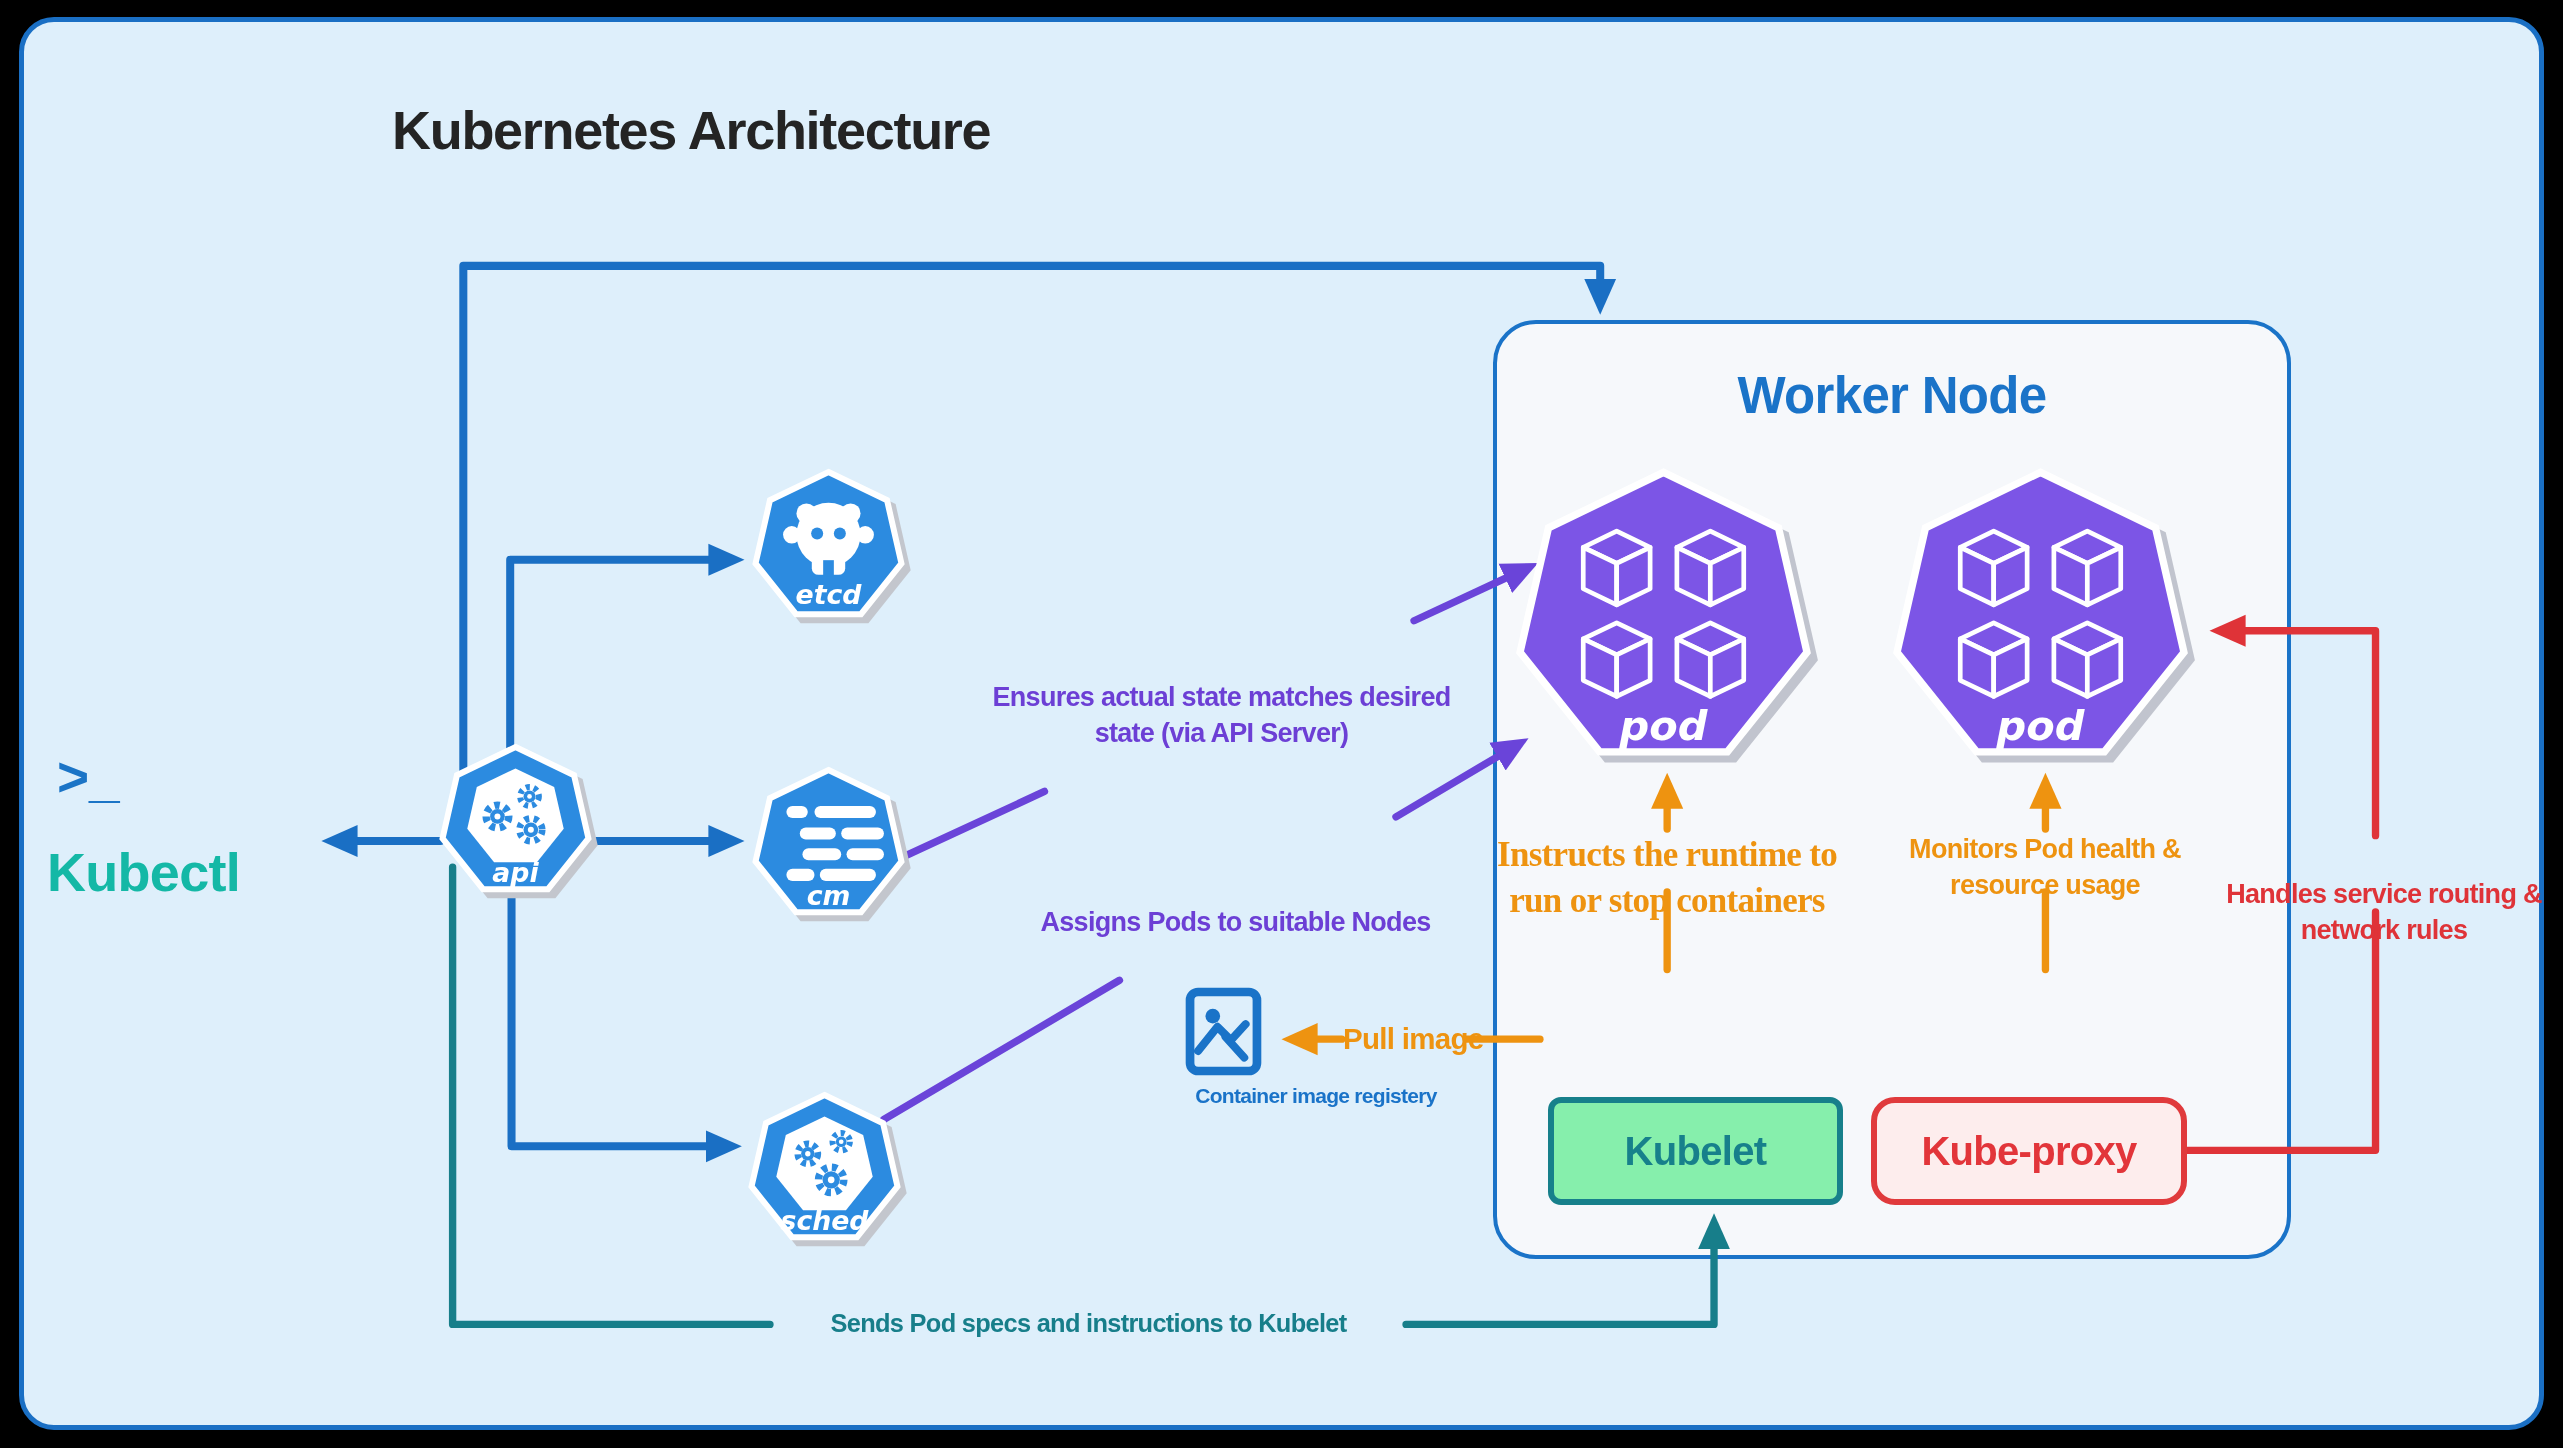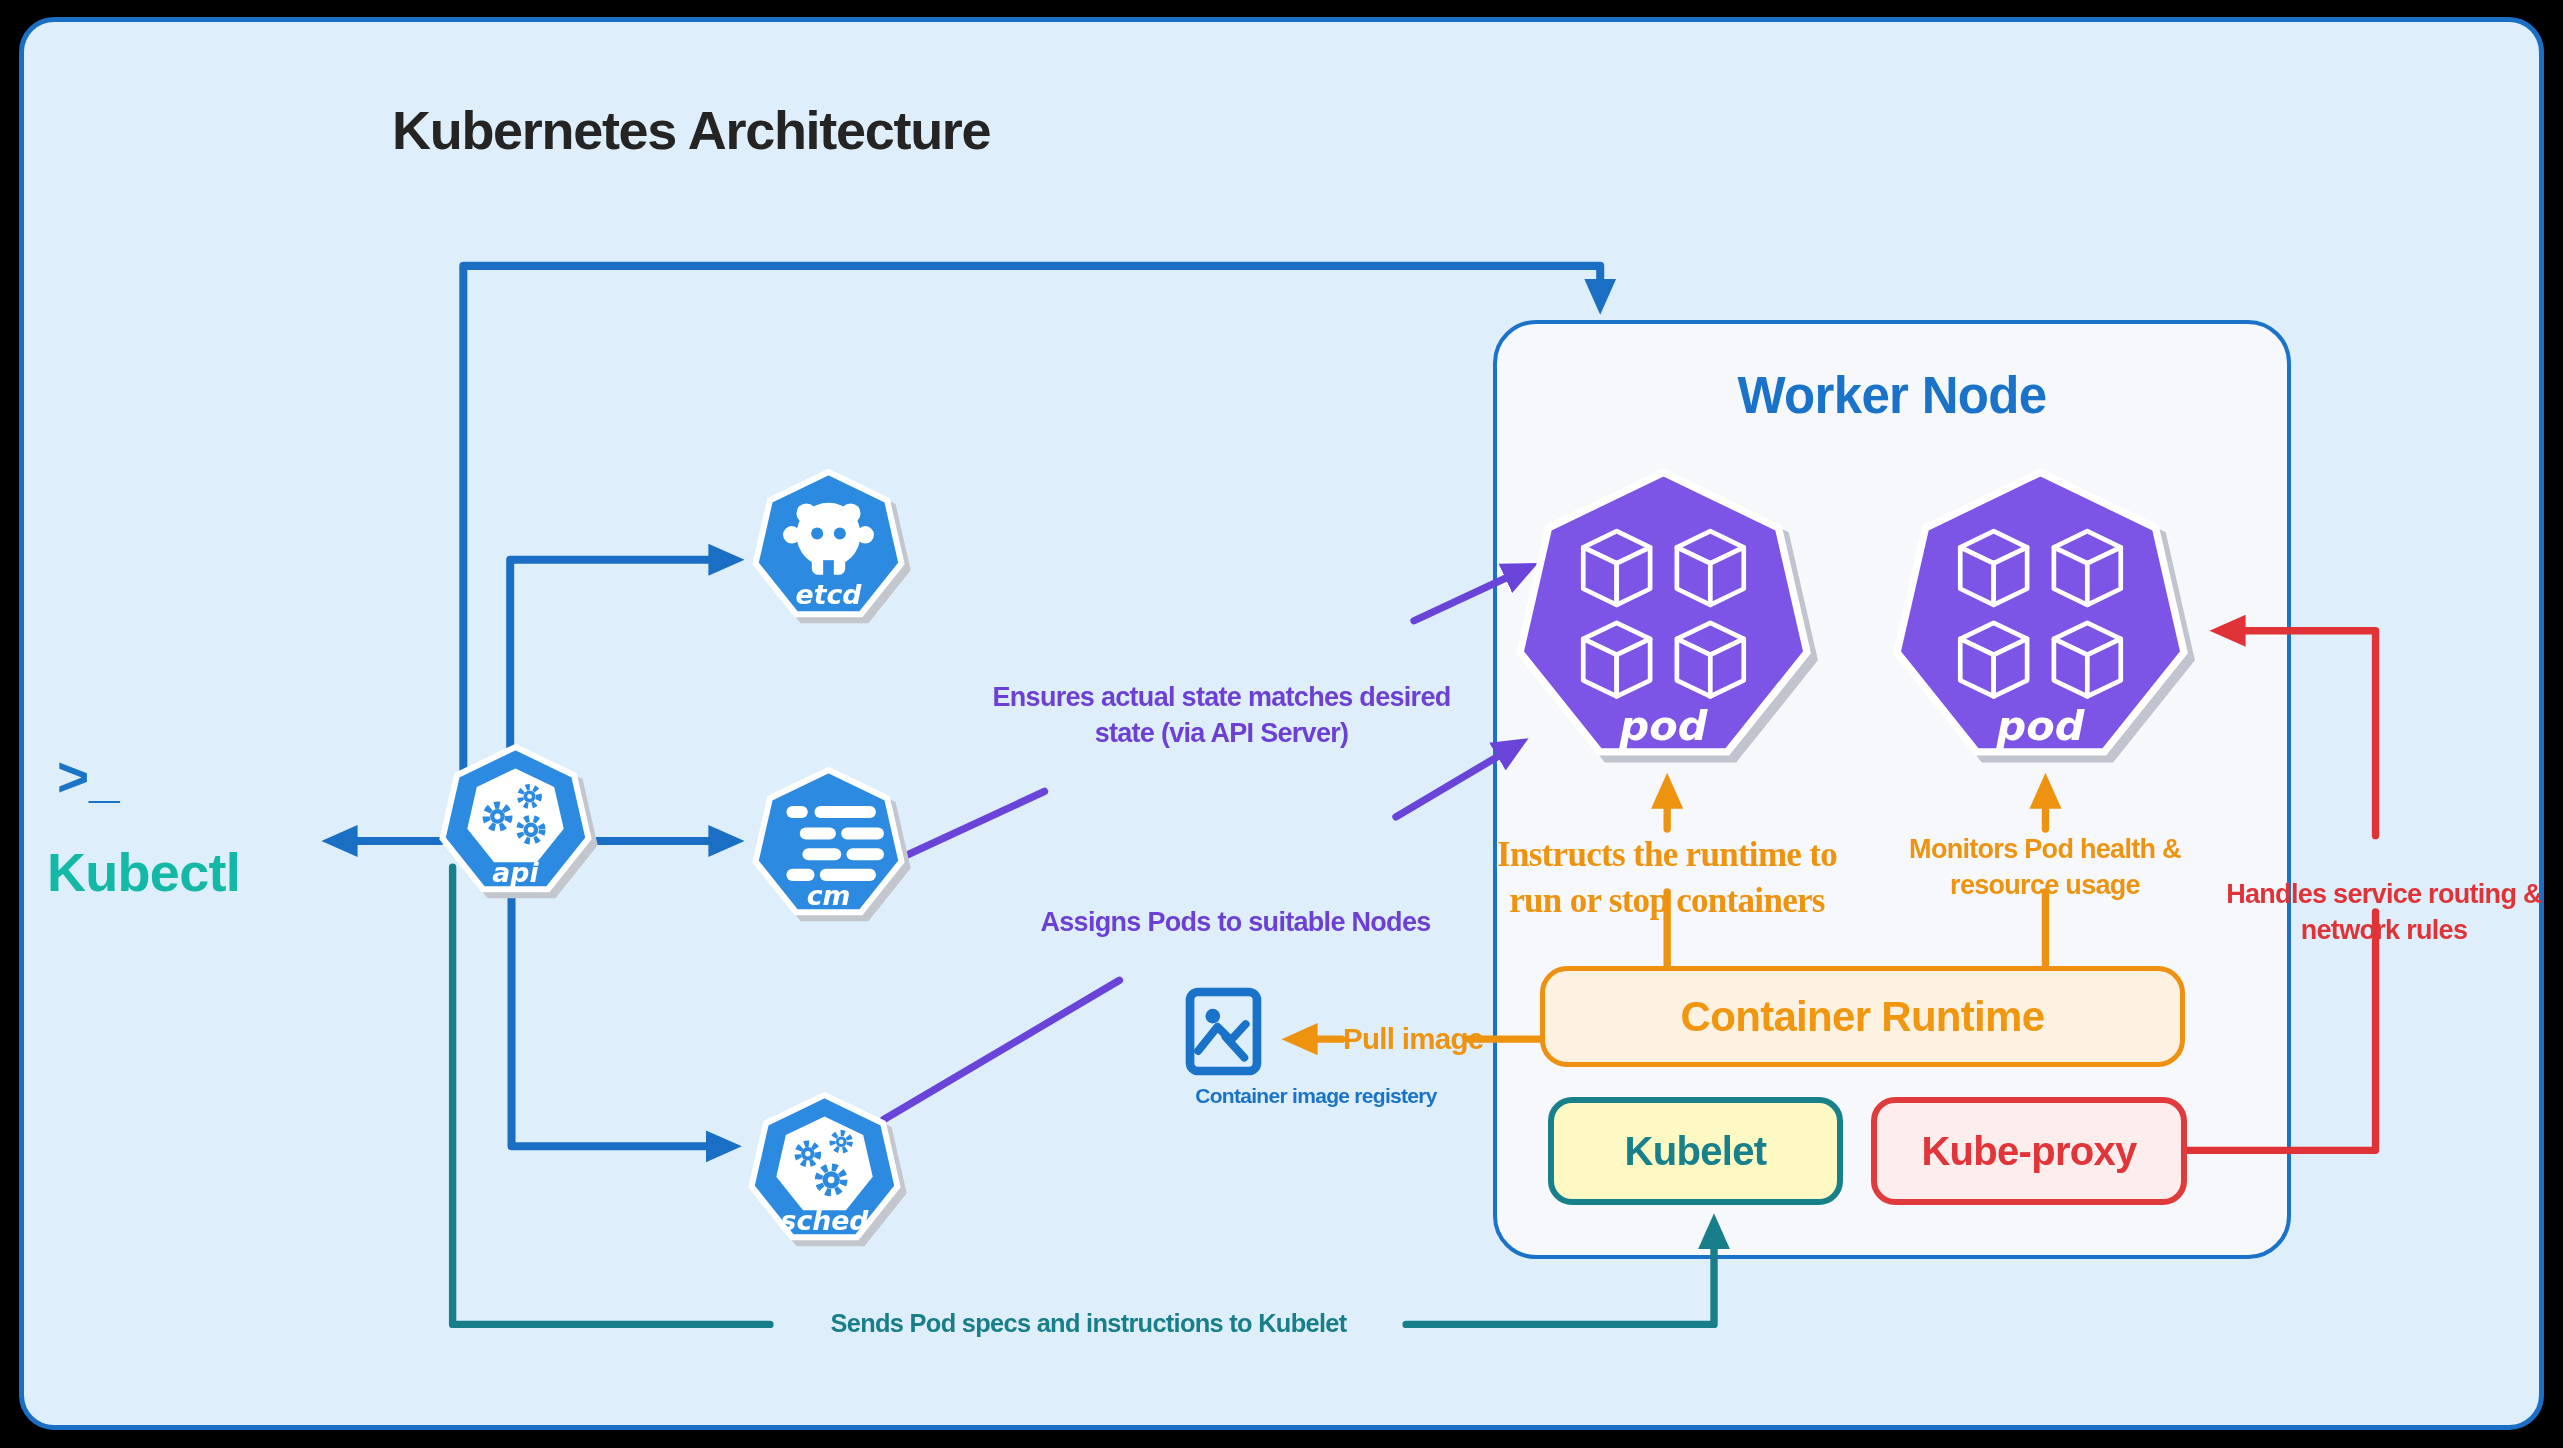--- a/index.html
+++ b/index.html
@@ -16,22 +16,22 @@
   .icon{position:absolute;filter:drop-shadow(6px 6px 0 #c3c6cd);}
   .pod{position:absolute;filter:drop-shadow(7.4px 7.4px 0 rgba(128,132,150,.45));}
   .icon-label{font-style:italic;font-weight:700;fill:#fff;font-size:40px;text-anchor:middle;
          font-family:"DejaVu Sans",sans-serif;}
   .pod-label{font-style:italic;font-weight:700;fill:#fff;font-size:62px;text-anchor:middle;
          font-family:"DejaVu Sans",sans-serif;}
   .pill{position:absolute;display:flex;align-items:center;justify-content:center;font-weight:800;
          letter-spacing:-0.7px;}
   .runtime{left:1540px;top:966px;width:635px;height:91px;background:#fdf2e1;border:5.4px solid #ee9010;
          border-radius:27px;color:#f0960f;font-size:42px;}
-  .kubelet{left:1548px;top:1097px;width:283px;height:96px;background:#fef9c3;border:6px solid #17808b;
-         border-radius:24px;color:#17808b;font-size:40px;}
+  .kubelet{left:1548px;top:1097px;width:283px;height:96px;background:#86efac;border:6px solid #17808b;
+         border-radius:13px;color:#17808b;font-size:40px;}
   .kubeproxy{left:1871px;top:1097px;width:304px;height:96px;background:#fdeded;border:6px solid #e03a3c;
          border-radius:24px;color:#e2353a;font-size:40px;}
   .ann{position:absolute;font-weight:800;text-align:center;white-space:pre-line;line-height:1.32;
          letter-spacing:-0.7px;}
   .purple{color:#6c3fd5;} .orange{color:#ee9310;} .red{color:#df3338;margin-top:32px;} .teal{color:#177e8a;}
   .blue{color:#1a73c8;}
   .kubectl-prompt{position:absolute;left:57px;top:745px;font-size:55px;font-weight:800;color:#1b74c6;}
   .kubectl-label{position:absolute;left:47px;top:841px;font-size:54px;font-weight:800;color:#14b8a6;
          letter-spacing:-0.7px;}
   .nowrap{white-space:nowrap;}
@@ -214,23 +214,20 @@
     <text class="pod-label" x="240" y="420">pod</text>
   </svg>
 
   <svg style="position:absolute;left:1184px;top:986px;" width="79" height="91" viewBox="0 0 118 136">
     <rect x="9" y="9" width="100" height="118" rx="12" fill="none" stroke="#1a73c8" stroke-width="13"></rect>
     <circle cx="43" cy="45" r="11" fill="#1a73c8"></circle>
     <path d="M21,97 L50,61 L70,81 L92,57" fill="none" stroke="#1a73c8" stroke-width="12" stroke-linecap="round" stroke-linejoin="round"></path>
     <path d="M62,76 L90,107" fill="none" stroke="#1a73c8" stroke-width="12" stroke-linecap="round"></path>
   </svg>
 
-  <div class="pill runtime">
-    <span>Container Runtime</span>
-  </div>
   <div class="pill kubelet">
     <span>Kubelet</span>
   </div>
   <div class="pill kubeproxy">
     <span>Kube-proxy</span>
   </div>
 
   <div class="kubectl-prompt">&gt;_</div>
   <div class="kubectl-label">Kubectl</div>
 

